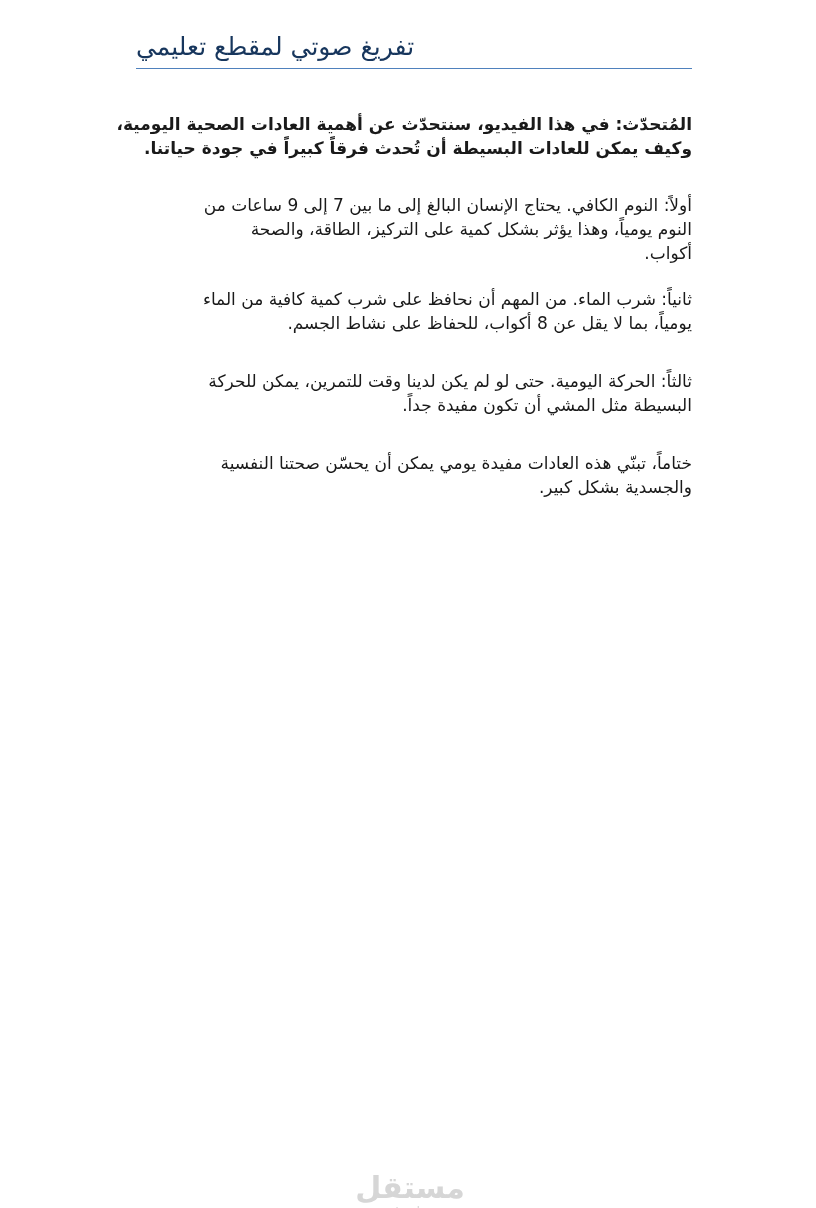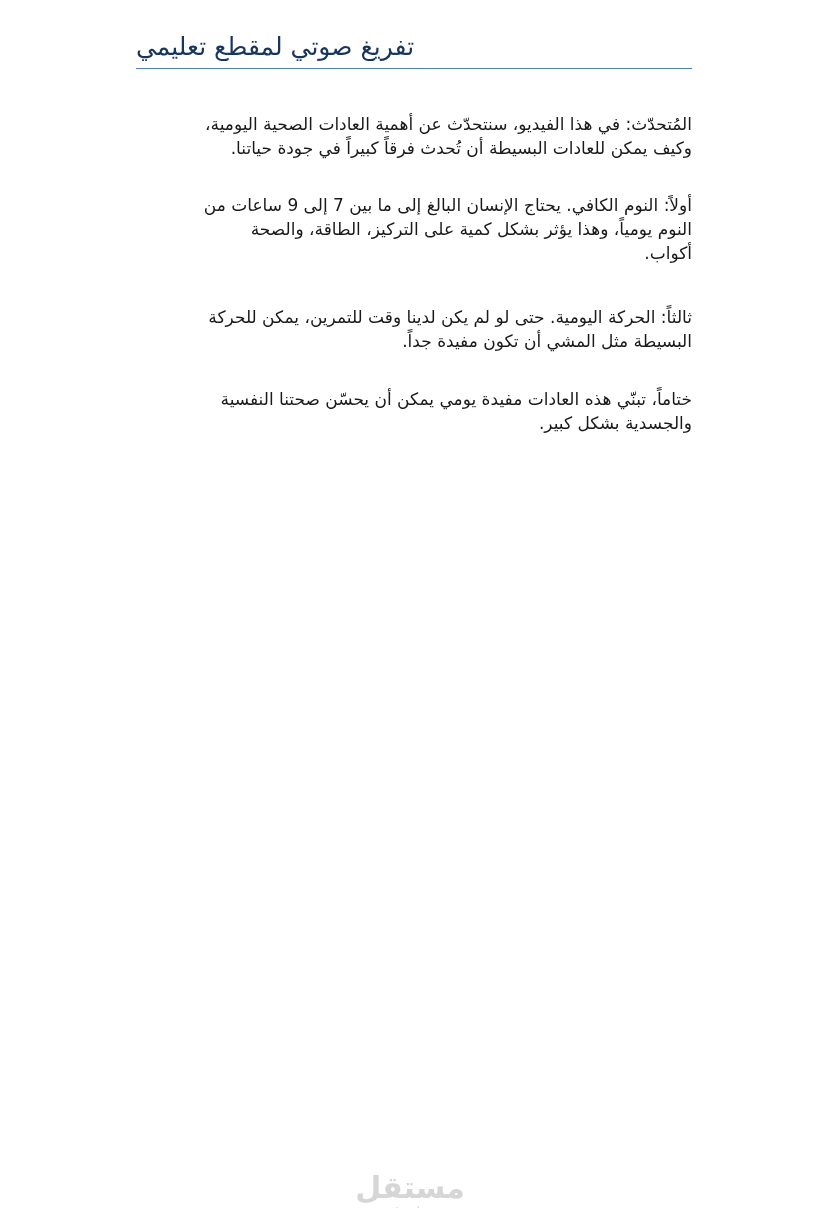--- a/index.html
+++ b/index.html
@@ -57,22 +57,22 @@
       line-height: 24px;
       color: #1a1a1a;
       margin: 0 0 32px 0;
       padding-right: 0;
       unicode-bidi: plaintext;
     }
     .para .line {
       display: block;
       white-space: nowrap;
     }
-    .p1 { margin-bottom: 33px; }
-    .p2 { margin-bottom: 40px; }
+    .p1 { margin-bottom: 33px; font-weight: bold; }
+    .p2 { margin-bottom: 22px; }
     .p3 { margin-bottom: 34px; }
     .p4 { margin-bottom: 34px; }
 
     .watermark {
       position: absolute;
       left: 340px;
       top: 1172px;
       width: 140px;
       text-align: center;
       color: #d6d6d6;
@@ -104,20 +104,24 @@
   <div class="body">
     <p class="para p1">
       <span class="line">المُتحدّث: في هذا الفيديو، سنتحدّث عن أهمية العادات الصحية اليومية،</span>
       <span class="line">وكيف يمكن للعادات البسيطة أن تُحدث فرقاً كبيراً في جودة حياتنا.</span>
     </p>
     <p class="para p2">
       <span class="line">أولاً: النوم الكافي. يحتاج الإنسان البالغ إلى ما بين 7 إلى 9 ساعات من</span>
       <span class="line">النوم يومياً، وهذا يؤثر بشكل كمية على التركيز، الطاقة، والصحة</span>
       <span class="line">أكواب.</span>
     </p>
+    <p class="para p3">
+      <span class="line">ثانياً: شرب الماء. من المهم أن نحافظ على شرب كمية كافية من الماء</span>
+      <span class="line">يومياً، بما لا يقل عن 8 أكواب، للحفاظ على نشاط الجسم.</span>
+    </p>
     <p class="para p4">
       <span class="line">ثالثاً: الحركة اليومية. حتى لو لم يكن لدينا وقت للتمرين، يمكن للحركة</span>
       <span class="line">البسيطة مثل المشي أن تكون مفيدة جداً.</span>
     </p>
     <p class="para p5">
       <span class="line">ختاماً، تبنّي هذه العادات مفيدة يومي يمكن أن يحسّن صحتنا النفسية</span>
       <span class="line">والجسدية بشكل كبير.</span>
     </p>
   </div>
 

